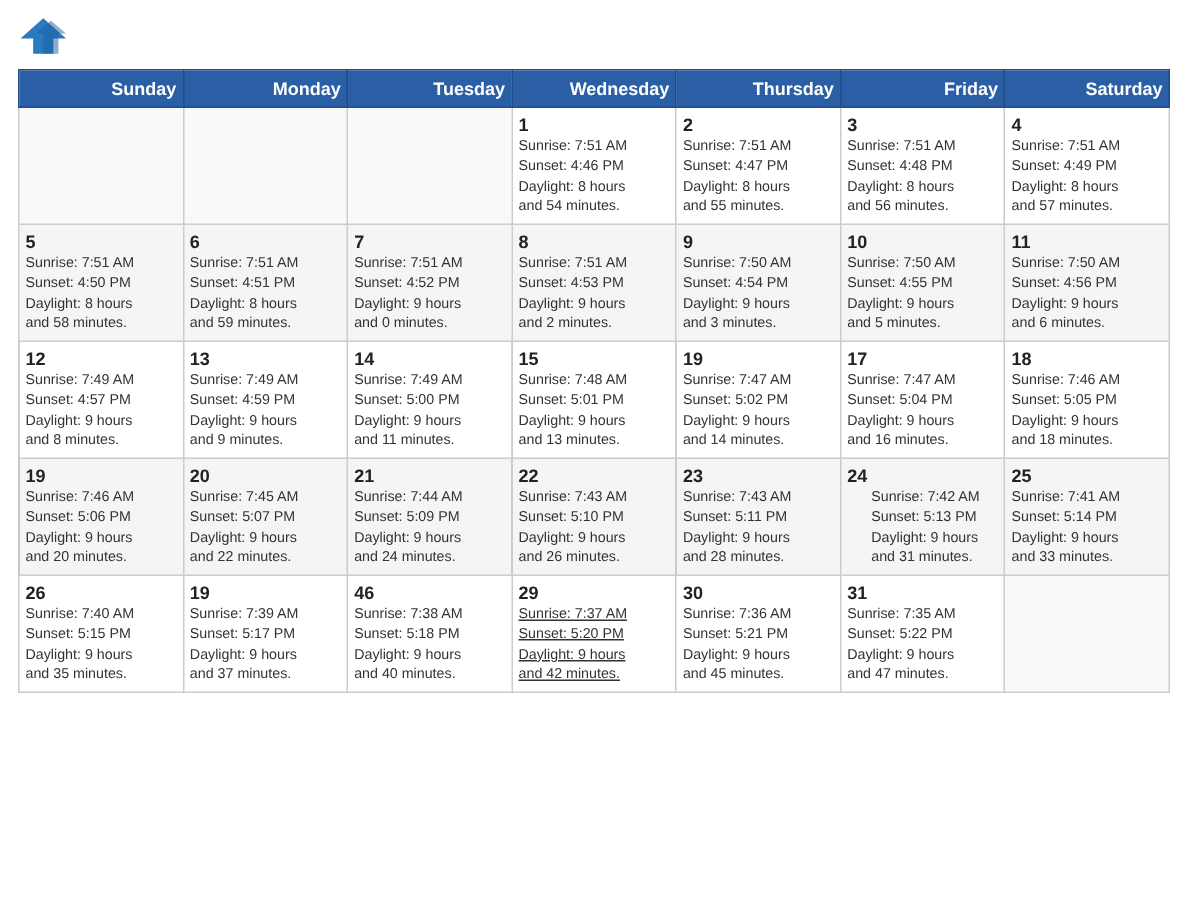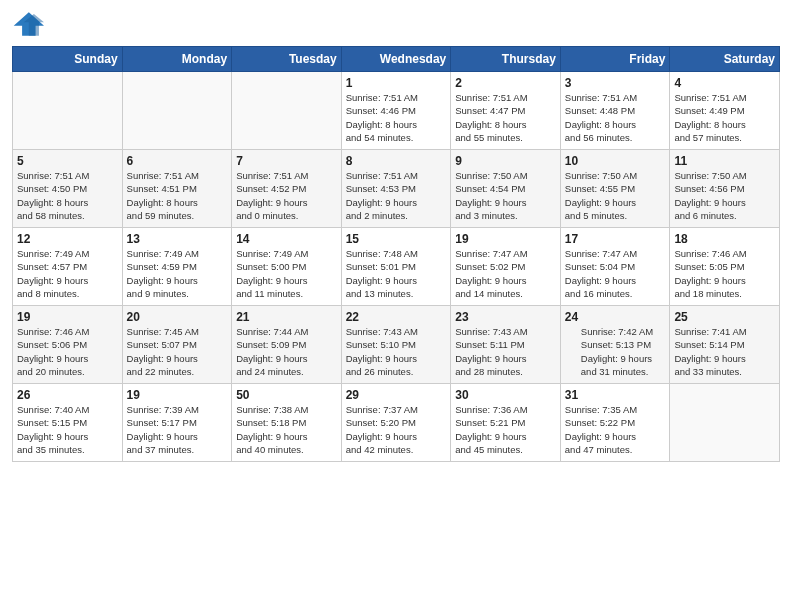--- a/index.html
+++ b/index.html
@@ -318,29 +318,29 @@
 and 35 minutes.</div>
           </td>
           <td>
             <span class="day-num">19</span>
             <div class="day-info" style="white-space: pre-line;">Sunrise: 7:39 AM
 Sunset: 5:17 PM
 Daylight: 9 hours
 and 37 minutes.</div>
           </td>
           <td>
-            <span class="day-num">50</span>
+            <span class="day-num">46</span>
             <div class="day-info" style="white-space: pre-line;">Sunrise: 7:38 AM
 Sunset: 5:18 PM
 Daylight: 9 hours
 and 40 minutes.</div>
           </td>
           <td>
             <span class="day-num">29</span>
-            <div class="day-info" style="white-space: pre-line;">Sunrise: 7:37 AM
+            <div class="day-info" style="white-space: pre-line; text-decoration: underline;">Sunrise: 7:37 AM
 Sunset: 5:20 PM
 Daylight: 9 hours
 and 42 minutes.</div>
           </td>
           <td>
             <span class="day-num">30</span>
             <div class="day-info" style="white-space: pre-line;">Sunrise: 7:36 AM
 Sunset: 5:21 PM
 Daylight: 9 hours
 and 45 minutes.</div>

